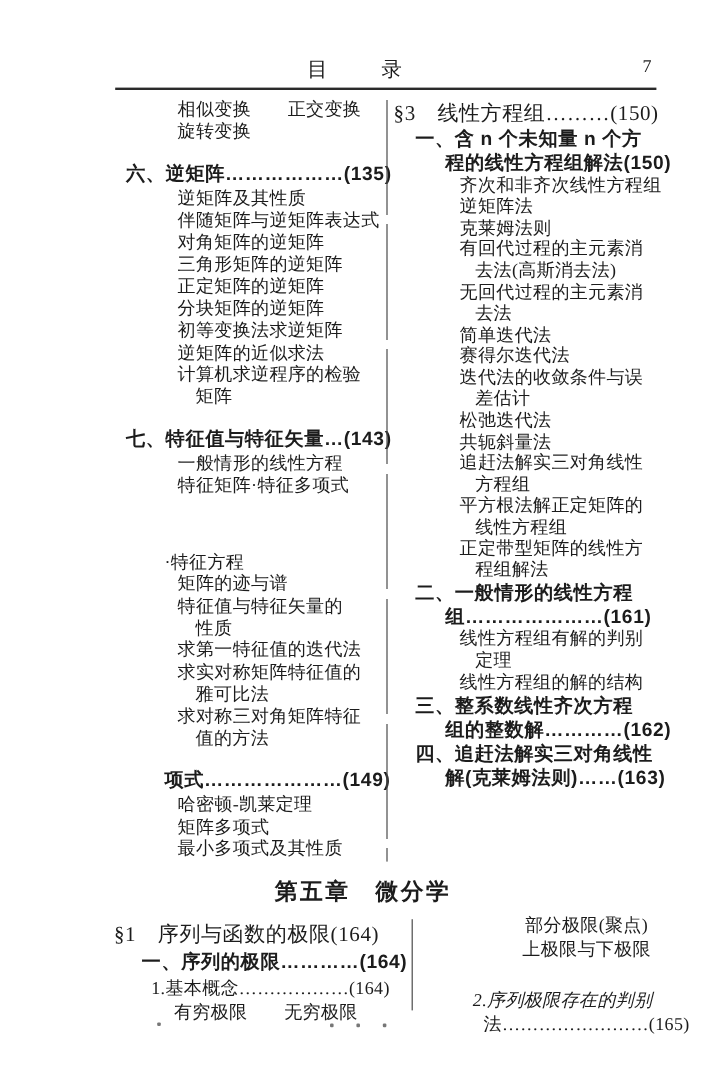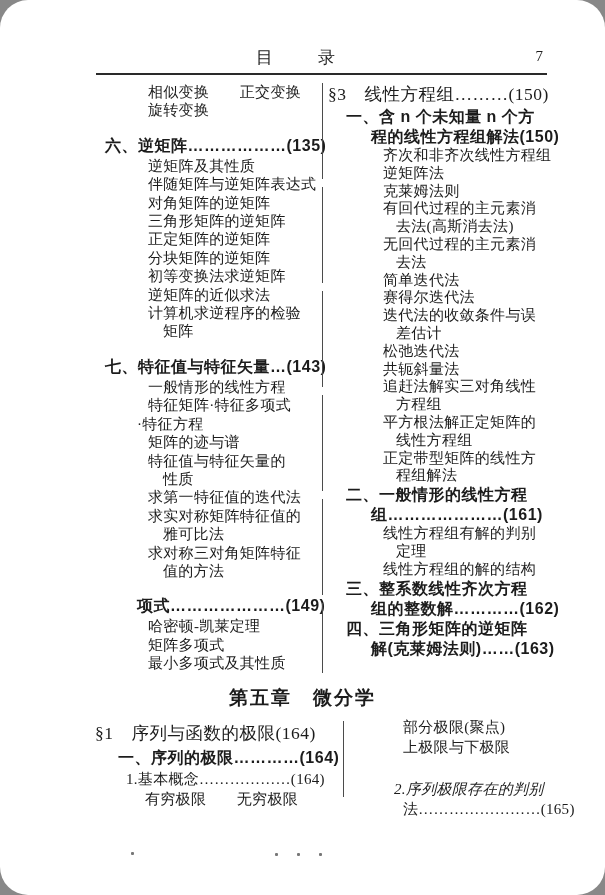--- a/index.html
+++ b/index.html
@@ -9,21 +9,20 @@
   .page{
     position:relative;
     width:605px;height:895px;
     margin:0 auto;
     background:var(--paper);
     color:var(--ink);
     font-family:"Liberation Serif","DejaVu Serif",serif;
     overflow:hidden;
     box-sizing:border-box;
     padding-top:46px;
-    border-radius:28px;
   }
   
   .header{position:relative;height:22px;text-align:center;}
   .htitle{font-size:17px;letter-spacing:14px;font-weight:400;}
   .pagenum{position:absolute;right:62px;top:2px;font-size:15px;letter-spacing:0;}
   .rule{height:2px;background:var(--rule);margin:5px 58px 0 96px;}
   
   .cols{display:flex;margin:8px 50px 0 100px;align-items:stretch;}
   .col{box-sizing:border-box;}
   .col-left{width:222px;}
@@ -36,21 +35,21 @@
   .line{line-height:18.4px;font-size:15px;white-space:nowrap;letter-spacing:.3px;}
   .col-right .line{line-height:17.8px;}
   .line.b{
     font-family:"Liberation Sans","DejaVu Sans",sans-serif;
     font-weight:700;font-size:16px;line-height:20px;letter-spacing:.5px;
   }
   .col-left .line.b{margin:15px 0 1px 0;line-height:21px;}
   .line.s{font-size:17.5px;line-height:22px;margin-bottom:2px;letter-spacing:.5px;}
   
   .col-left .i0{padding-left:5px;}
-  .col-left .i1{padding-left:37px;}
+  .col-left .i1{padding-left:37px;margin-top:45px;}
   .col-left .i2{padding-left:48px;}
   .col-left .i3{padding-left:63px;}
   
   .col-right .i0{padding-left:0;}
   .col-right .i1{padding-left:18px;}
   .col-right .i2{padding-left:43px;}
   .col-right .i3{padding-left:55px;}
   .col-right .i4{padding-left:68px;}
   
   .chapter{
@@ -64,21 +63,21 @@
   .divider-b{
     width:1px;flex:0 0 1px;align-self:flex-start;height:76px;margin-top:4px;
     background:var(--divider);
   }
   .col-br{flex:1;}
   .col-bl .line{line-height:20px;}
   .col-bl .line.s{line-height:25px;margin-bottom:1px;}
   .col-bl .line.b{line-height:22px;margin:0;}
   .col-br .line{line-height:20px;}
   .col-br .i2{padding-left:39px;margin-top:22px;font-style:italic;}
-  .col-br .i3{padding-left:48px;}
+  .col-br .i3{padding-left:48px;text-align:center;}
   .col-bl .i0{padding-left:0;}
   .col-bl .i1{padding-left:23px;}
   .col-bl .i2{padding-left:31px;}
   .col-bl .i3{padding-left:50px;}
   
   .speck{position:absolute;width:3px;height:3px;background:#777;border-radius:1px;}
 </style>
 </head>
 <body>
 
@@ -146,21 +145,21 @@
         <div class="line i4">线性方程组</div>
         <div class="line i3">正定带型矩阵的线性方</div>
         <div class="line i4">程组解法</div>
         <div class="line i1 b">二、一般情形的线性方程</div>
         <div class="line i2 b">组…………………(161)</div>
         <div class="line i3">线性方程组有解的判别</div>
         <div class="line i4">定理</div>
         <div class="line i3">线性方程组的解的结构</div>
         <div class="line i1 b">三、整系数线性齐次方程</div>
         <div class="line i2 b">组的整数解…………(162)</div>
-        <div class="line i1 b">四、三角形矩阵的逆矩阵</div>
+        <div class="line i1 b">四、追赶法解实三对角线性</div>
         <div class="line i2 b">解(克莱姆法则)……(163)</div>
       </div>
   </div>
 
   <h2 class="chapter">第五章　微分学</h2>
 
   <div class="cols bottom">
     <div class="col col-bl">
         <div class="line i0 s">§1　序列与函数的极限(164)</div>
         <div class="line i1 b">一、序列的极限…………(164)</div>

